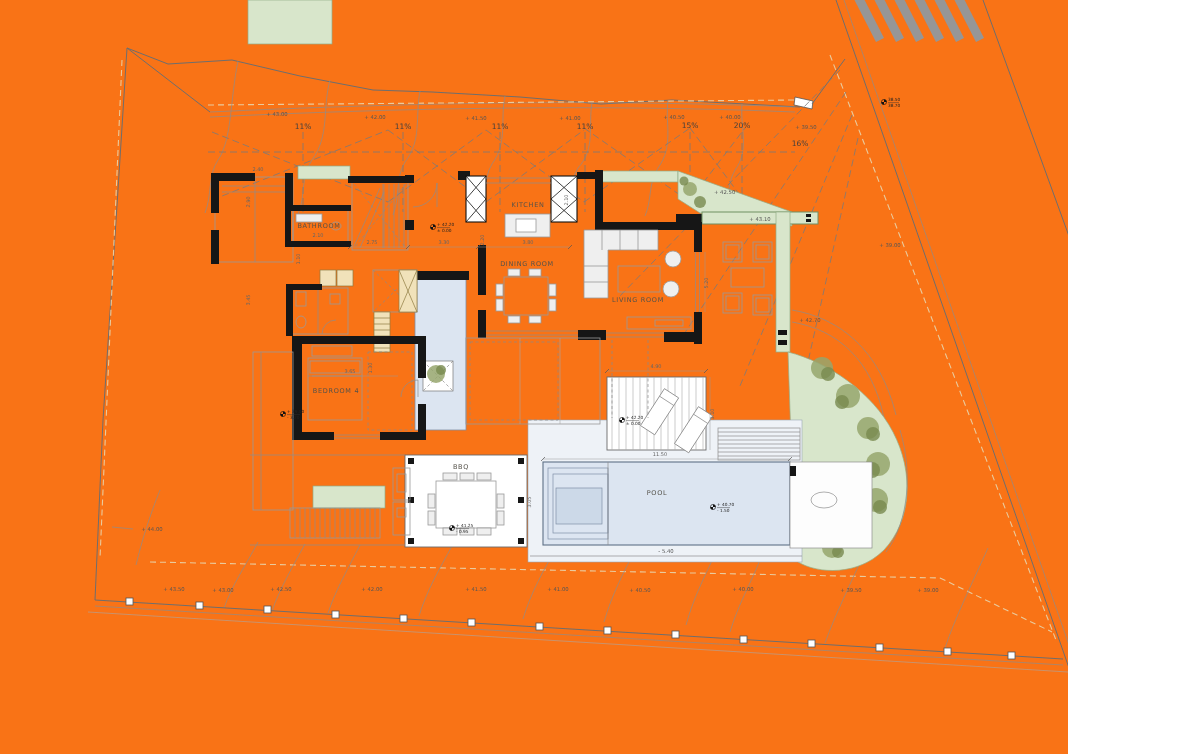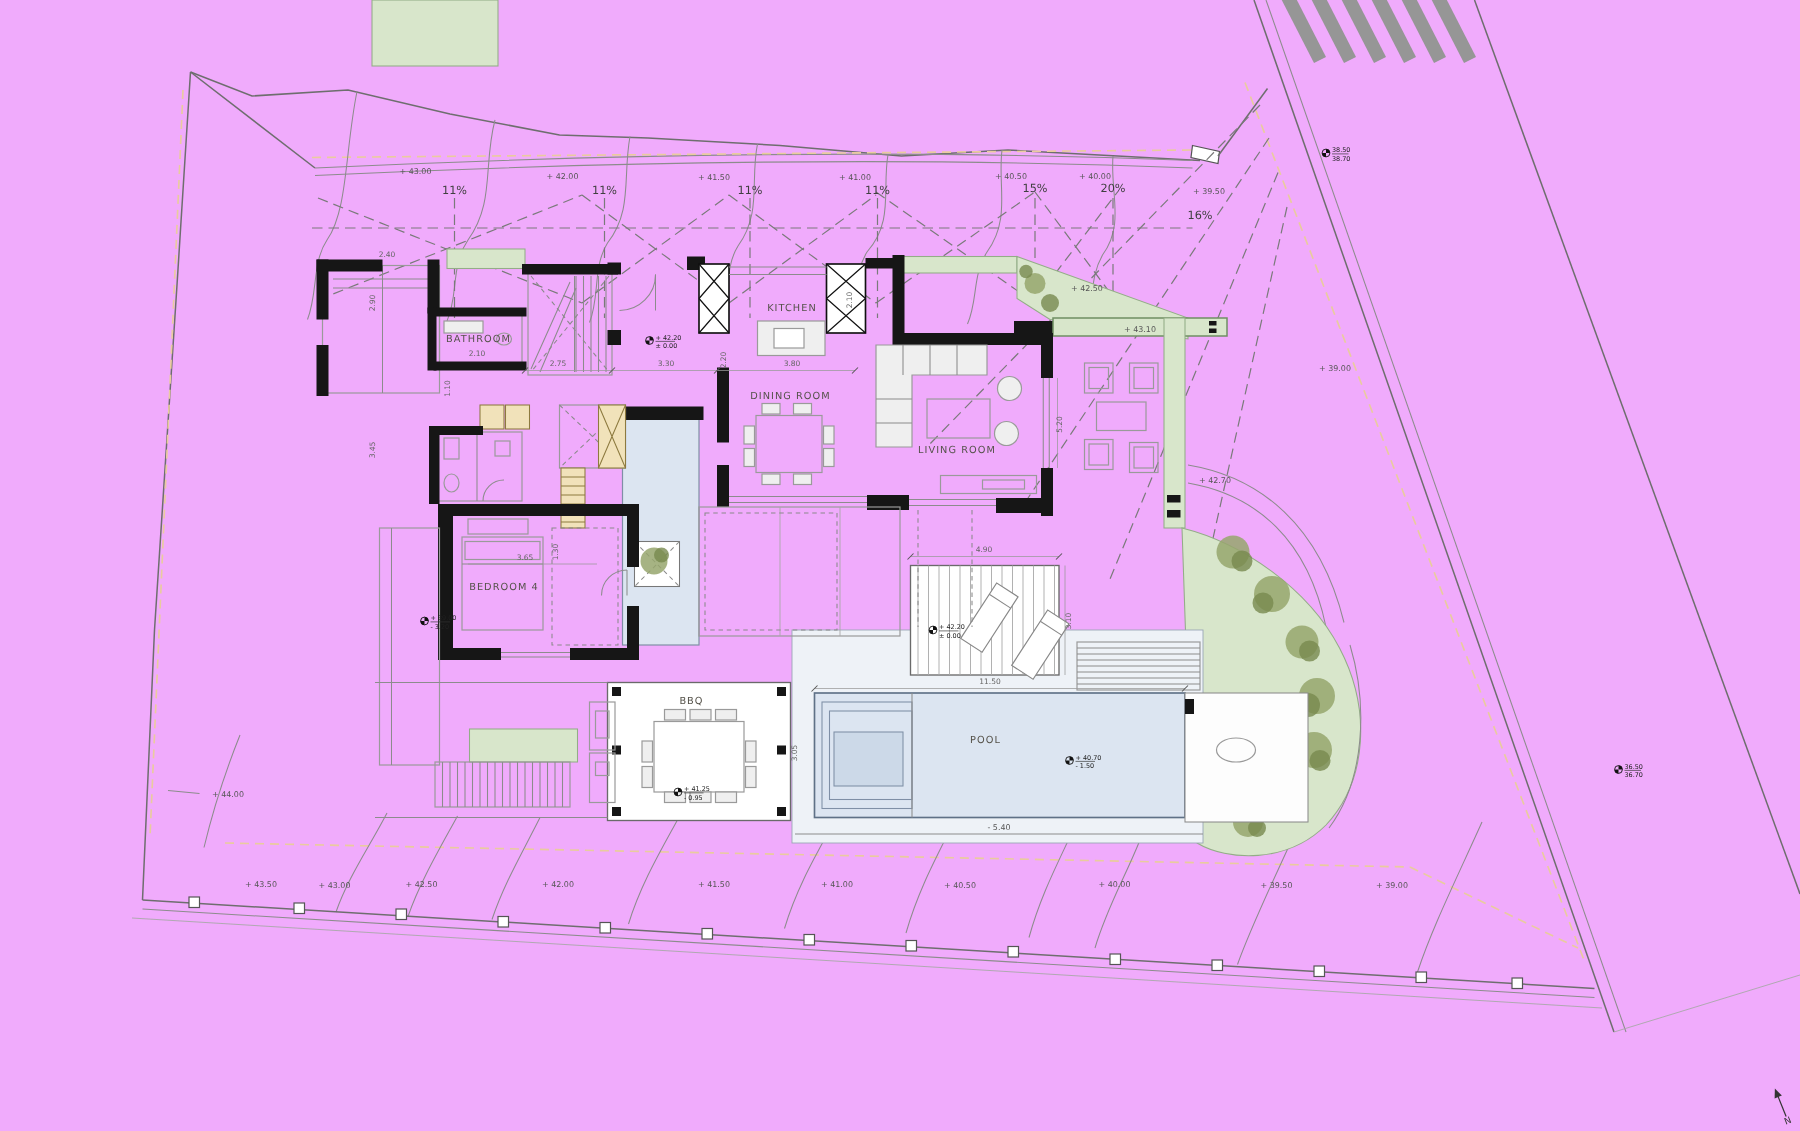--- a/index.html
+++ b/index.html
@@ -1,16 +1,16 @@
 <!DOCTYPE html>
 <html><head>
 <meta charset="utf-8">
 <style>
   html,body{margin:0;padding:0;background:#fff;}
-  .page{position:relative;width:1200px;height:754px;background:#f0abfc;overflow:hidden;}
+  .page{position:relative;width:1068px;height:754px;background:#f97316;overflow:hidden;}
   svg{display:block;}
   svg text{font-family:"DejaVu Sans",sans-serif;}
   .lbl{font-size:6.5px;fill:#55524a;letter-spacing:.7px;}
   .pct{font-size:7.5px;fill:#3f3f3f;}
   .elev{font-size:5.3px;fill:#555;}
   .tiny{font-size:4.3px;fill:#222;}
   .dim{font-size:5px;fill:#666;}
   .ln{stroke:#6e6e6e;stroke-width:1;fill:none;}
   .thin{stroke:#8c8c8c;stroke-width:.7;fill:none;}
   .thin2{stroke:#a8a8a8;stroke-width:.6;fill:none;}

